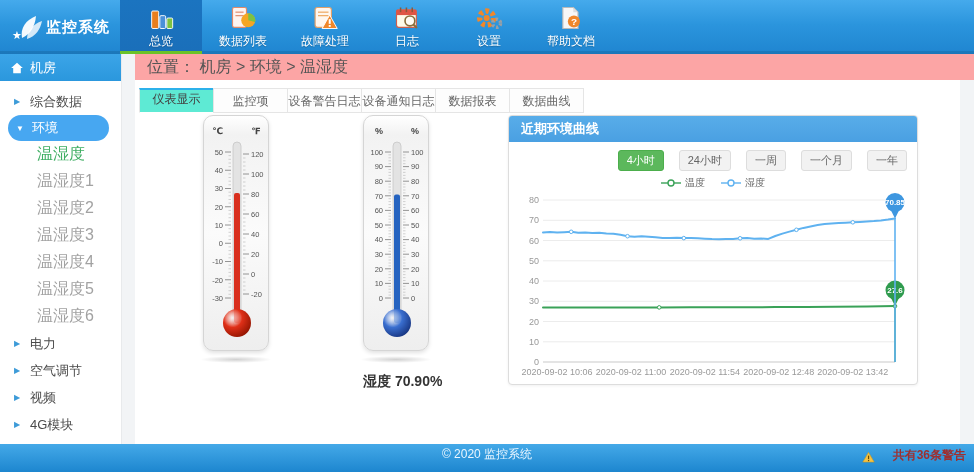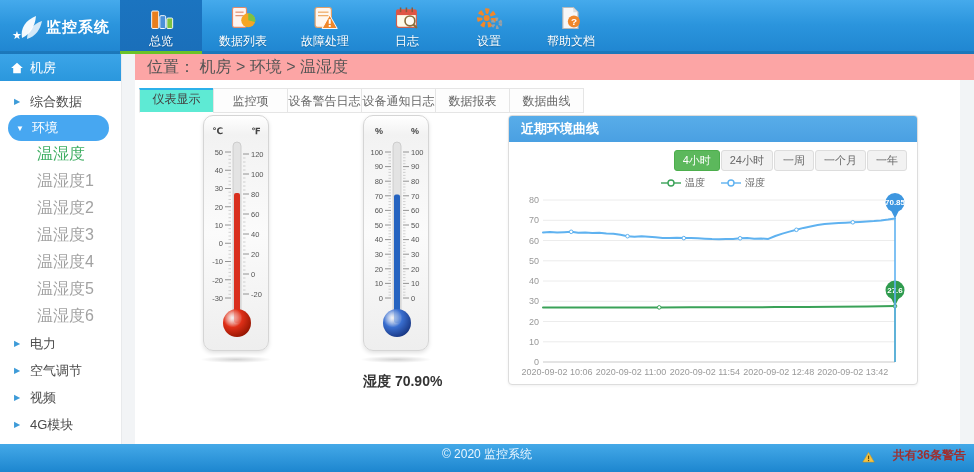--- a/index.html
+++ b/index.html
@@ -61,21 +61,21 @@
     background:radial-gradient(ellipse at center, rgba(0,0,0,0.18) 0%, rgba(0,0,0,0) 70%); }
   .g-caption { margin-top:10px; font-size:14px; font-weight:bold; color:#333; white-space:nowrap; }
   .unit { font-size:9px; font-weight:bold; fill:#444; }
   .scale { font-size:7.5px; fill:#555; }
 
   
   .chart-panel { position:absolute; top:35px; left:373px; width:410px; height:270px;
     border:1px solid #ddd; border-radius:4px; background:#fff; box-shadow:0 1px 3px rgba(0,0,0,0.06); }
   .chart-header { height:26px; line-height:26px; padding-left:12px; color:#fff; font-size:13px; font-weight:bold;
     background:linear-gradient(180deg,#58ade9,#4aa0e2); border-radius:3px 3px 0 0; }
-  .ranges { position:absolute; top:34px; right:10px; display:flex; gap:1px; }
+  .ranges { position:absolute; top:34px; right:10px; display:flex; gap:15px; }
   .range-btn { font-size:11px; padding:2px 8px; border-radius:3px; background:#f2f2f2;
     border:1px solid #ddd; color:#666; cursor:pointer; }
   .range-btn.active { background:#5cb85c; border-color:#4cae4c; color:#fff; }
   .legend { position:absolute; top:60px; left:0; right:0; display:flex; justify-content:center; gap:16px; }
   .legend-item { display:flex; align-items:center; gap:4px; font-size:10px; color:#666; cursor:pointer; }
   .legend-item svg { width:20px; height:10px; }
   #chart { position:absolute; top:76px; left:6px; }
   .ax { font-size:9px; fill:#999; }
   .balloon-t { font-size:8px; font-weight:bold; fill:#fff; }
 

